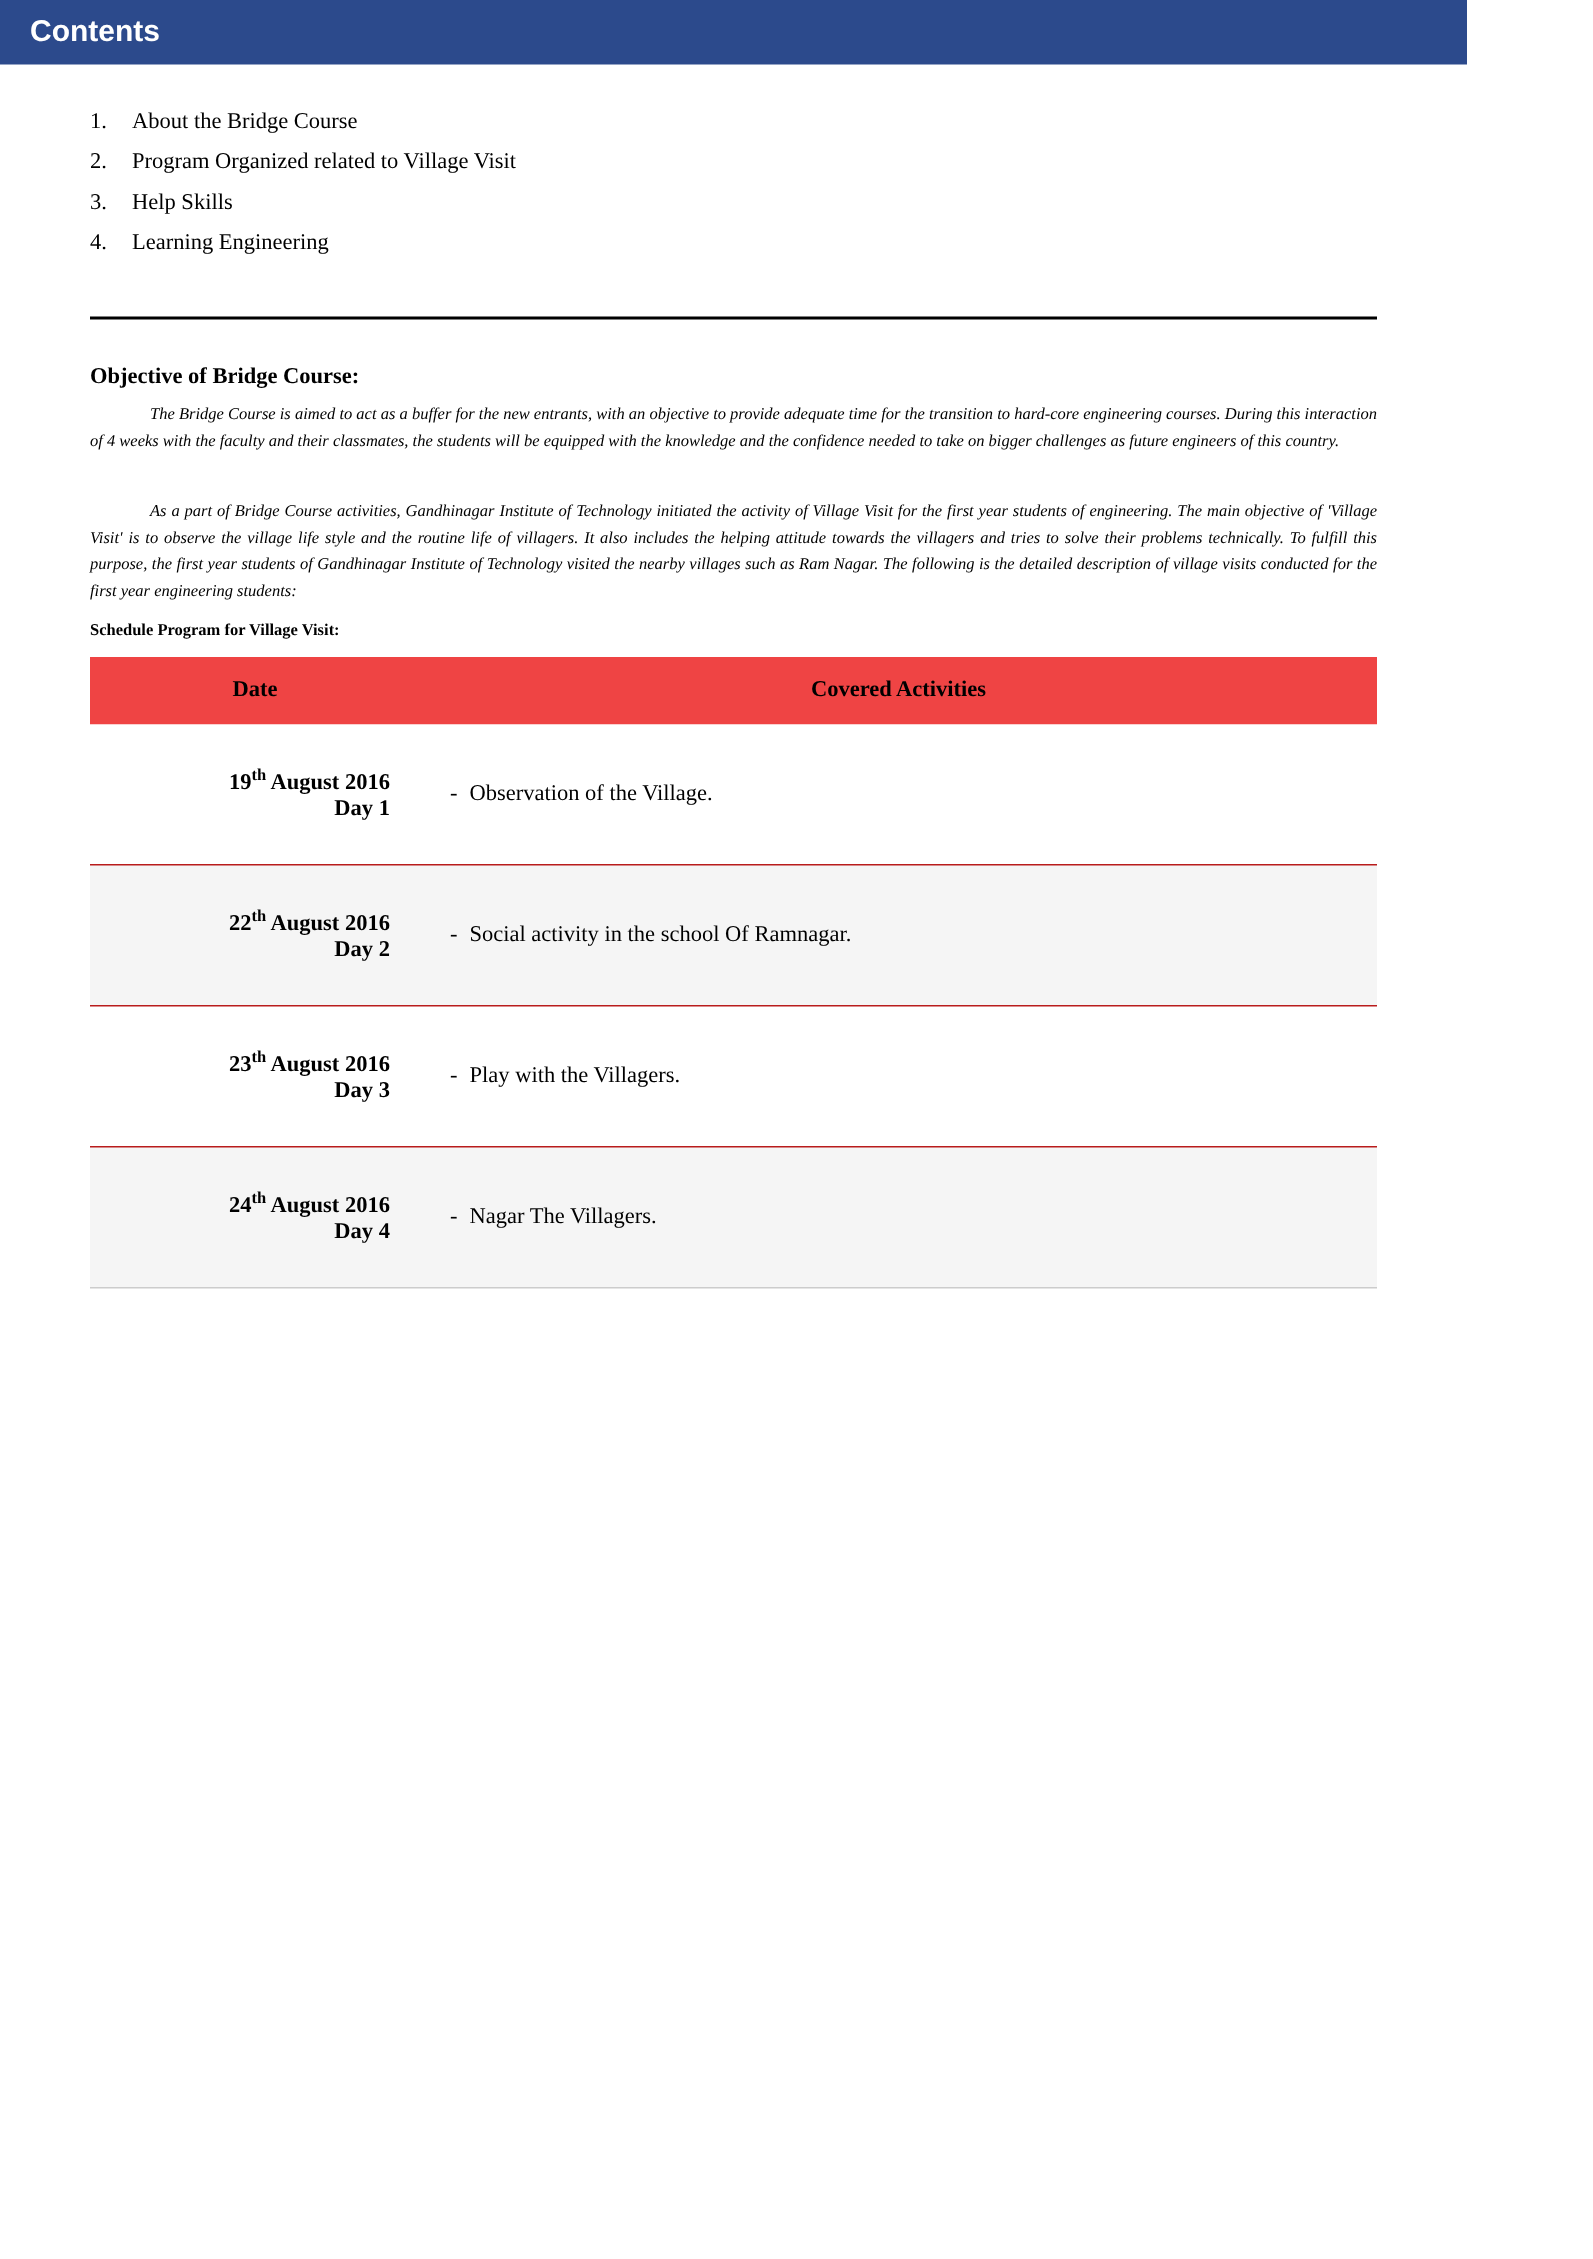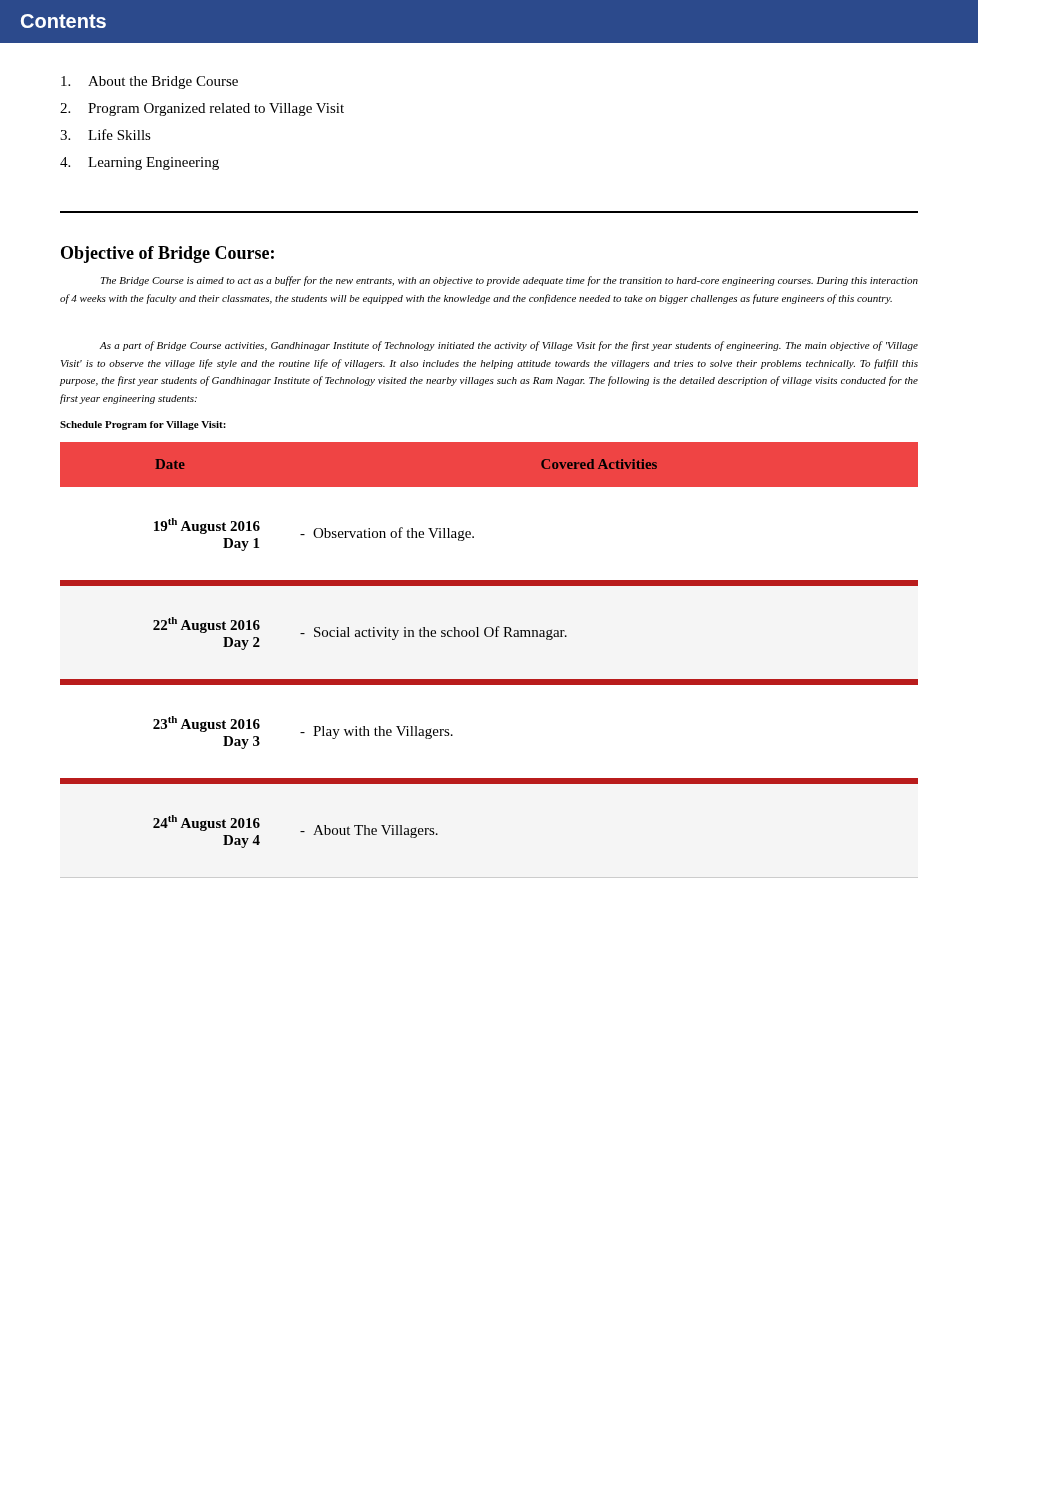--- a/index.html
+++ b/index.html
@@ -53,21 +53,21 @@
       border: none;
       border-top: 2px solid #000;
       margin: 20px 60px 20px 60px;
     }
     
     .content-section {
       padding: 10px 60px;
     }
     .objective-title {
       font-weight: bold;
-      font-size: 18px;
+      font-size: 15px;
       margin-bottom: 8px;
     }
     .body-para {
       font-size: 11px;
       text-align: justify;
       text-indent: 40px;
       line-height: 1.6;
       margin-bottom: 10px;
       font-style: italic;
     }
@@ -96,21 +96,21 @@
       font-weight: bold;
       font-size: 15px;
       padding: 14px 20px;
       text-align: center;
       border: none;
     }
     .schedule-table td {
       padding: 28px 20px;
       font-size: 15px;
       vertical-align: middle;
-      border-top: 6px solid #b91c1c;
+      border-top: 1px solid #b91c1c;
     }
     .schedule-table tr:first-child td {
       border-top: none;
     }
     .date-cell {
       text-align: right;
       font-weight: bold;
       width: 220px;
     }
     .date-cell sup {
@@ -148,21 +148,21 @@
     <li>
           <span class="toc-num">1.</span>
           <span>About the Bridge Course</span>
         </li>
         <li>
           <span class="toc-num">2.</span>
           <span>Program Organized related to Village Visit</span>
         </li>
         <li>
           <span class="toc-num">3.</span>
-          <span>Life Skills</span>
+          <span>Help Skills</span>
         </li>
         <li>
           <span class="toc-num">4.</span>
           <span>Learning Engineering</span>
         </li>
       </ol>
   </div>
 
   <hr class="divider">
 
@@ -211,20 +211,20 @@
       <td class="activity-cell">
         <span class="dash">-</span><span>Play with the Villagers.</span>
       </td>
     </tr>
           <tr>
       <td class="date-cell">
         24<sup>th</sup> August 2016<br>
         <span>Day 4</span>
       </td>
       <td class="activity-cell">
-        <span class="dash">-</span><span>About The Villagers.</span>
+        <span class="dash">-</span><span>Nagar The Villagers.</span>
       </td>
     </tr>
         </tbody>
     </table>
   </div>
 
 </div>
 
 </body></html>

